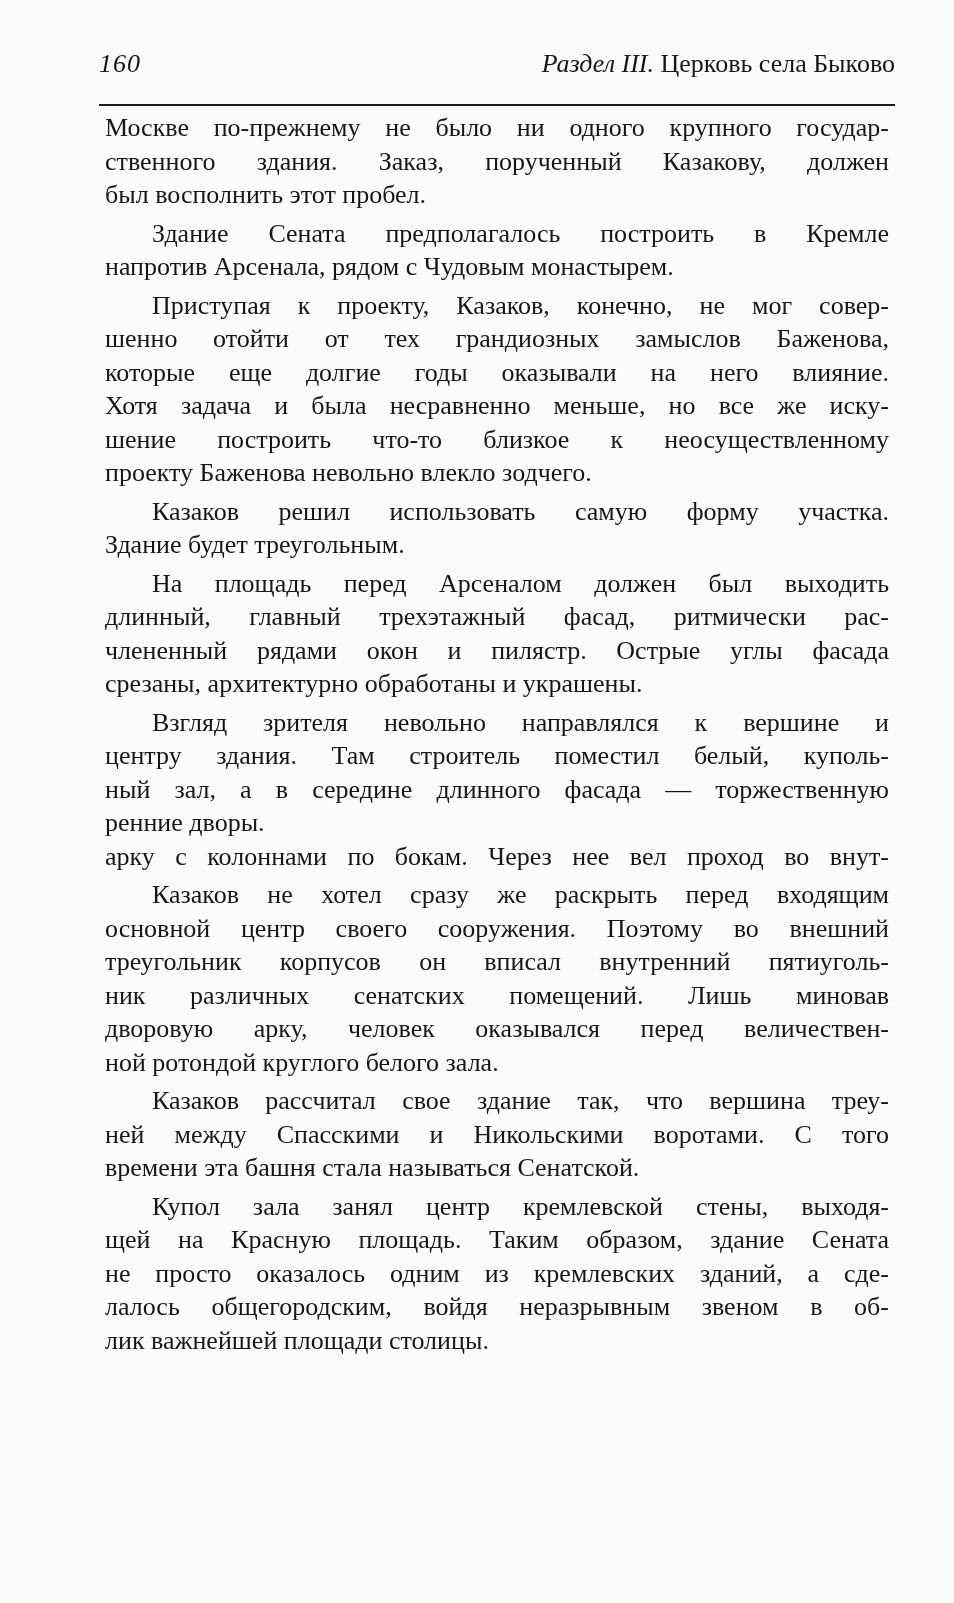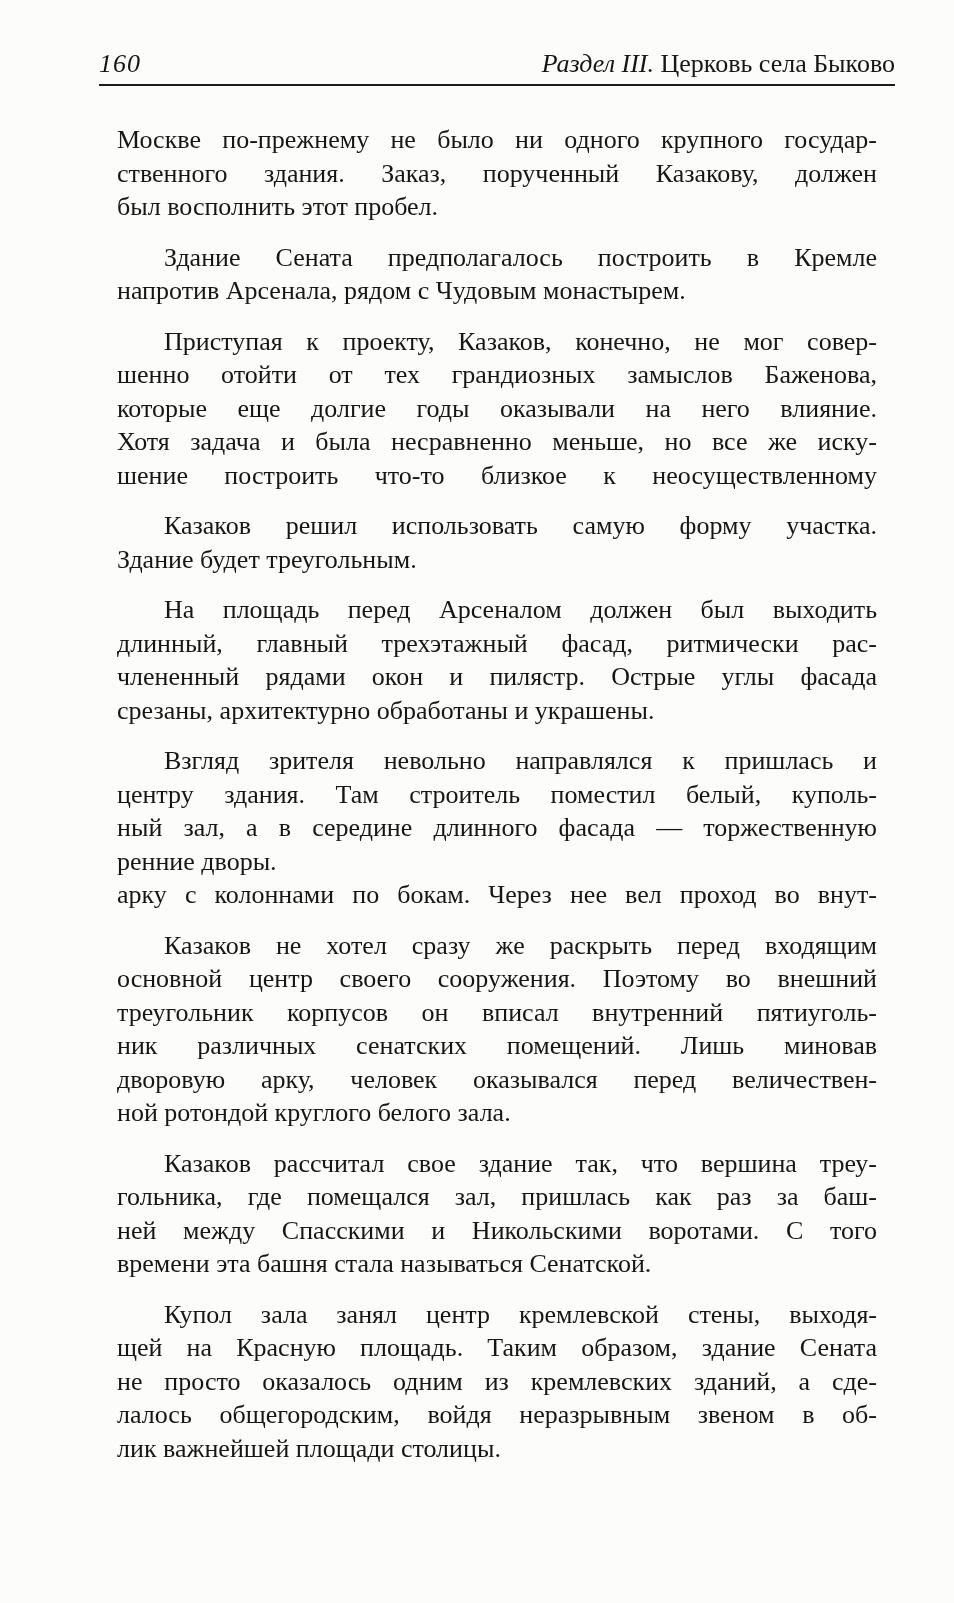--- a/index.html
+++ b/index.html
@@ -16,36 +16,36 @@
   .running-head {
     position: absolute;
     left: 99px;
     right: 59px;
     top: 48px;
     display: flex;
     justify-content: space-between;
     align-items: baseline;
     font-size: 26px;
     line-height: 32px;
-    padding-bottom: 4px;
+    padding-bottom: 24px;
     border-bottom: 2px solid #1c1c1c;
   }
   .pagenum { font-style: italic; letter-spacing: 1px; }
   .chapter { font-style: normal; }
   .chapter .section-label { font-style: italic; margin-top: 38px; }
   .chapter .chapter-title { font-style: normal; font-family: Liberation Serif, serif; }
   .text-body {
     position: absolute;
     left: 100px;
     width: 794px;
     top: 106px;
     font-size: 26px;
     line-height: 33.5px;
   }
-  .para { margin: 17px; }
+  .para { margin: 5px; }
   .line { text-align: left; }
   .line.just { text-align: justify; text-align-last: justify; }
   .line.first { text-indent: 47px; }
 </style>
 </head>
 <body>
 
 <div class="page">
   <header class="running-head">
     <span class="pagenum">160</span>
@@ -60,49 +60,49 @@
       <div class="para">
         <div class="line just first">Здание Сената предполагалось построить в Кремле</div>
         <div class="line">напротив Арсенала, рядом с Чудовым монастырем.</div>
       </div>
       <div class="para">
         <div class="line just first">Приступая к проекту, Казаков, конечно, не мог совер-</div>
         <div class="line just">шенно отойти от тех грандиозных замыслов Баженова,</div>
         <div class="line just">которые еще долгие годы оказывали на него влияние.</div>
         <div class="line just">Хотя задача и была несравненно меньше, но все же иску-</div>
         <div class="line just">шение построить что-то близкое к неосуществленному</div>
+        <div class="line">проекту Баженова невольно влекло зодчего.</div>
       </div>
       <div class="para">
         <div class="line just first">Казаков решил использовать самую форму участка.</div>
         <div class="line">Здание будет треугольным.</div>
       </div>
       <div class="para">
         <div class="line just first">На площадь перед Арсеналом должен был выходить</div>
         <div class="line just">длинный, главный трехэтажный фасад, ритмически рас-</div>
         <div class="line just">члененный рядами окон и пилястр. Острые углы фасада</div>
         <div class="line">срезаны, архитектурно обработаны и украшены.</div>
       </div>
       <div class="para">
-        <div class="line just first">Взгляд зрителя невольно направлялся к пришлась и</div>
+        <div class="line just first">Взгляд зрителя невольно направлялся к вершине и</div>
         <div class="line just">центру здания. Там строитель поместил белый, куполь-</div>
         <div class="line just">ный зал, а в середине длинного фасада — торжественную</div>
         <div class="line">ренние дворы.</div>
         <div class="line just">арку с колоннами по бокам. Через нее вел проход во внут-</div>
       </div>
       <div class="para">
         <div class="line just first">Казаков не хотел сразу же раскрыть перед входящим</div>
         <div class="line just">основной центр своего сооружения. Поэтому во внешний</div>
         <div class="line just">треугольник корпусов он вписал внутренний пятиуголь-</div>
         <div class="line just">ник различных сенатских помещений. Лишь миновав</div>
         <div class="line just">дворовую арку, человек оказывался перед величествен-</div>
         <div class="line">ной ротондой круглого белого зала.</div>
       </div>
       <div class="para">
         <div class="line just first">Казаков рассчитал свое здание так, что вершина треу-</div>
-        <div class="line just">гольника, где помещался зал, пришлась как раз за баш-</div>
         <div class="line just">ней между Спасскими и Никольскими воротами. С того</div>
         <div class="line">времени эта башня стала называться Сенатской.</div>
       </div>
       <div class="para">
         <div class="line just first">Купол зала занял центр кремлевской стены, выходя-</div>
         <div class="line just">щей на Красную площадь. Таким образом, здание Сената</div>
         <div class="line just">не просто оказалось одним из кремлевских зданий, а сде-</div>
         <div class="line just">лалось общегородским, войдя неразрывным звеном в об-</div>
         <div class="line">лик важнейшей площади столицы.</div>
       </div>

